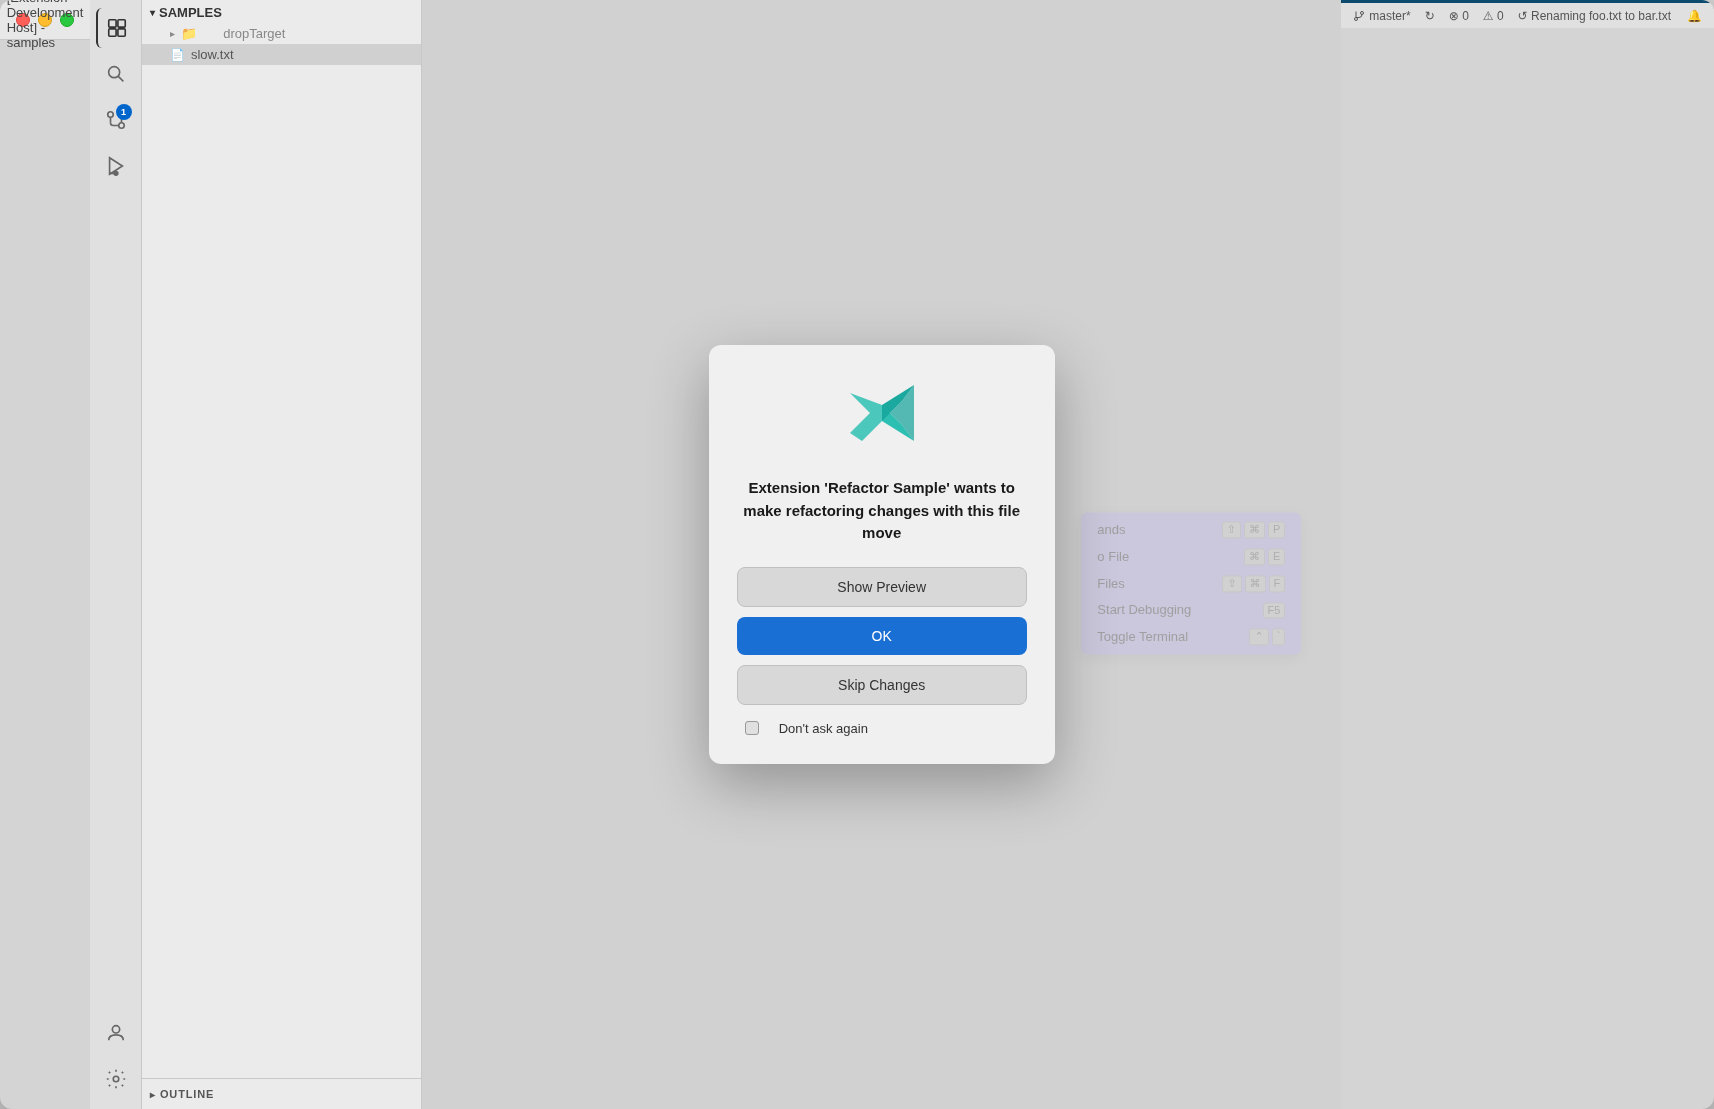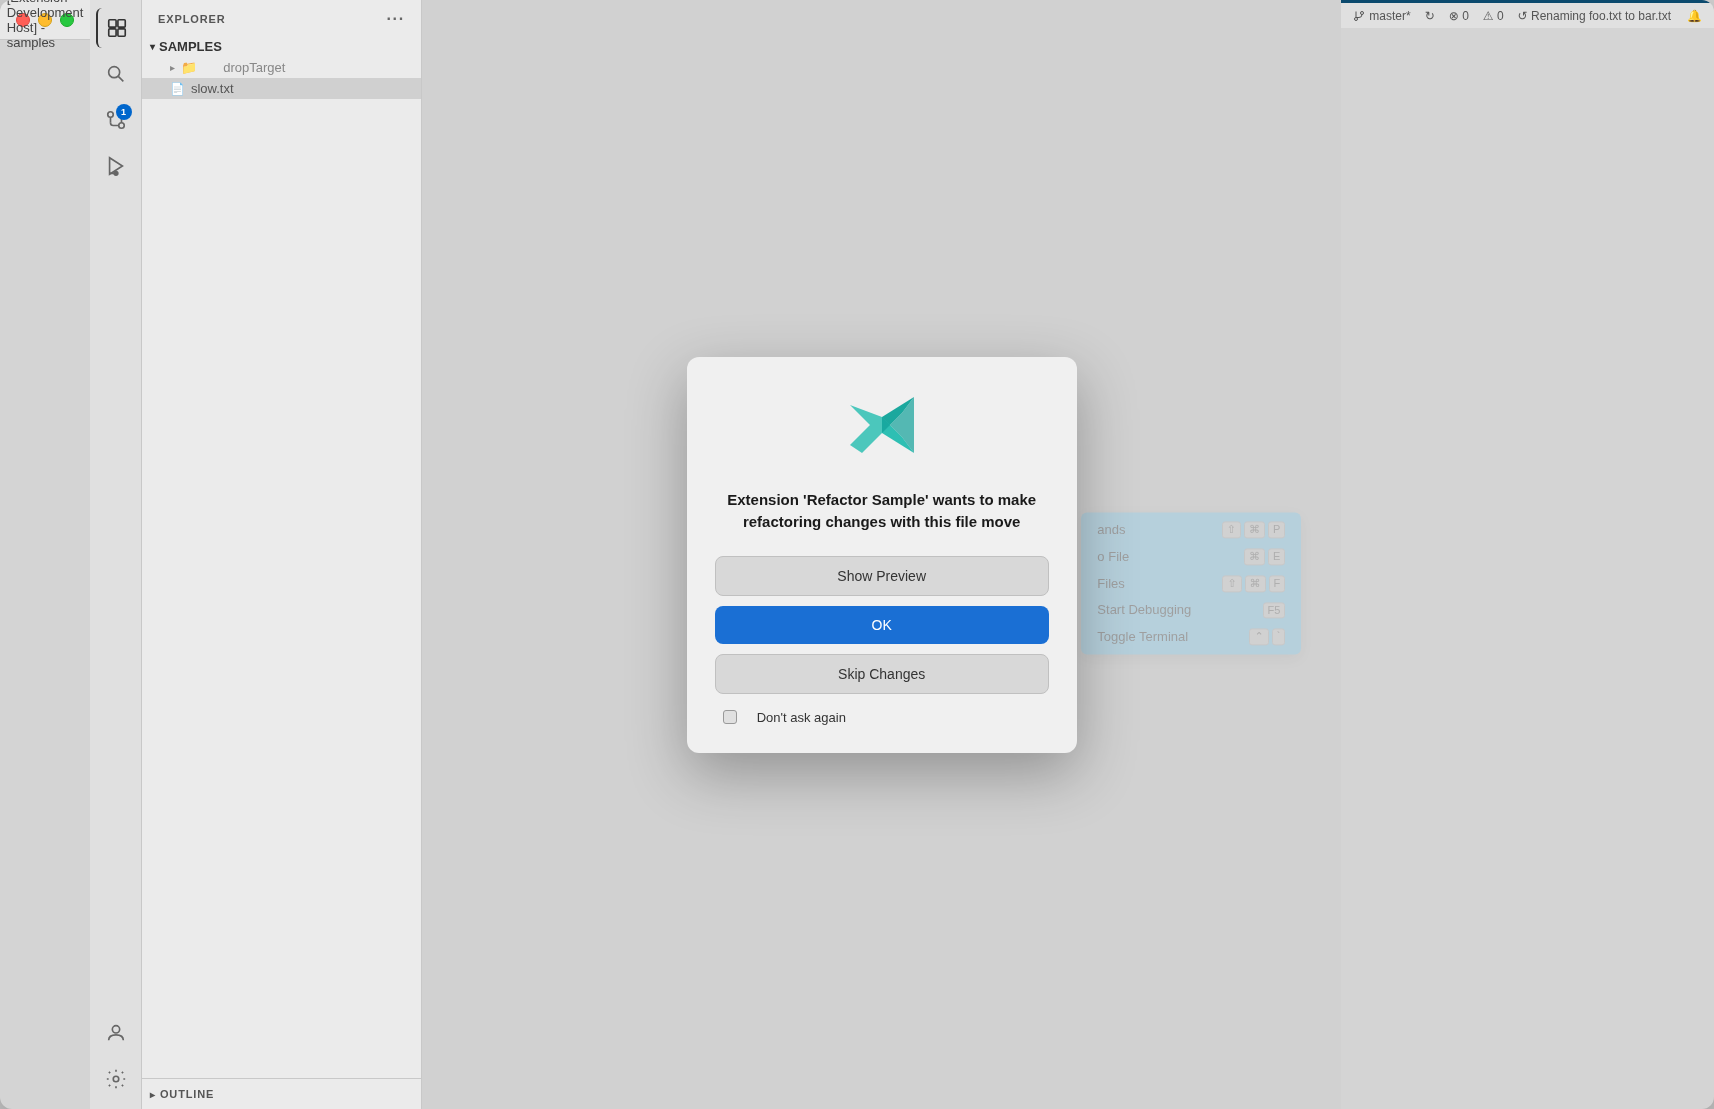--- a/index.html
+++ b/index.html
@@ -187,21 +187,21 @@
       align-items: center;
       justify-content: center;
     }
 
     
     .context-menu-bg {
       position: absolute;
       right: 40px;
       top: 50%;
       transform: translateY(-30%);
-      background: #7dd3fc;
+      background: #c4b5fd;
       border-radius: 6px;
       padding: 4px 0;
       min-width: 220px;
       opacity: 0.5;
       box-shadow: 0 4px 16px rgba(0,0,0,0.15);
     }
     .context-menu-item {
       display: flex;
       align-items: center;
       justify-content: space-between;
@@ -231,21 +231,21 @@
       display: flex;
       align-items: center;
       justify-content: center;
     }
 
     
     .modal {
       background: #f0f0f0;
       border-radius: 12px;
       padding: 32px 28px 28px;
-      width: 390px;
+      width: 346px;
       display: flex;
       flex-direction: column;
       align-items: center;
       box-shadow: 0 20px 60px rgba(0,0,0,0.3);
       gap: 0;
     }
     .modal-icon {
       width: 80px;
       height: 80px;
       margin-bottom: 20px;
@@ -382,26 +382,20 @@
 
       <div class="activity-icon" title="Settings">
         <svg width="22" height="22" viewBox="0 0 24 24" fill="none" stroke="#666" stroke-width="1.8">
           <circle cx="12" cy="12" r="3"></circle>
           <path d="M12 2v2M12 20v2M4.22 4.22l1.42 1.42M18.36 18.36l1.42 1.42M2 12h2M20 12h2M4.22 19.78l1.42-1.42M18.36 5.64l1.42-1.42"></path>
         </svg>
       </div>
     </div>
 
     <div class="sidebar">
-      <div class="sidebar-header">
-        <span>EXPLORER</span>
-        <div class="sidebar-header-actions">
-          <span style="cursor:pointer;">···</span>
-        </div>
-      </div>
       <div class="sidebar-section">
         <div class="sidebar-folder">
           <span style="font-size:10px;">▾</span>
           <span>SAMPLES</span>
         </div>
         <div class="sidebar-item">
           <span style="font-size:10px; color:#888;">▸</span>
           <span style="color:#888;">📁</span>
           <span style="color:#888;margin-left:20px;">dropTarget</span>
         </div>

